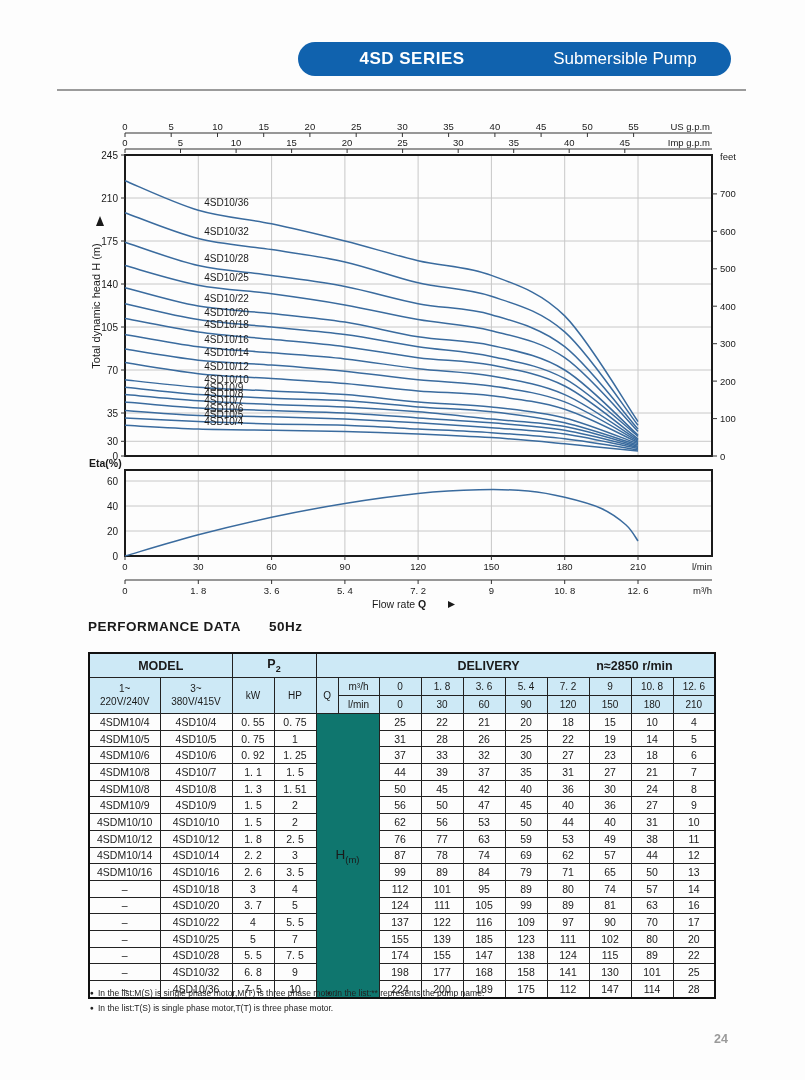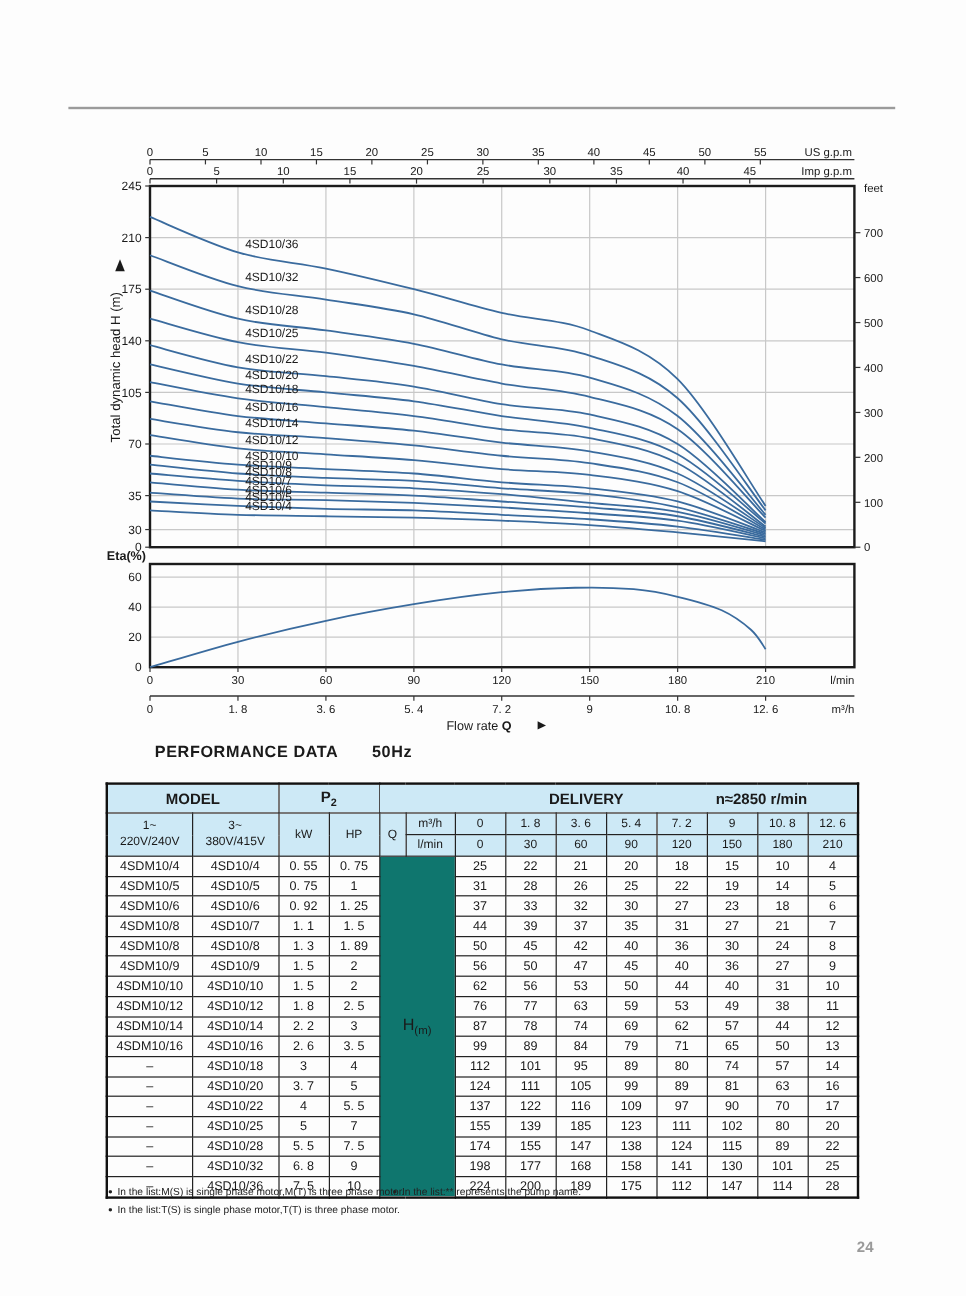--- a/index.html
+++ b/index.html
@@ -8,21 +8,21 @@
   
   .banner{position:absolute;left:298px;top:42px;width:433px;height:34px;border-radius:17px;}
   .banner span{position:absolute;top:50%;transform:translate(-50%,-50%);color:#fff;font-size:17px;white-space:nowrap;}
   .banner .series{left:114px;font-weight:bold;letter-spacing:.5px;}
   .banner .subtitle{left:327px;}
   .top-rule{position:absolute;left:57px;top:89px;width:689px;height:2px;background:#9b9b9b;}
   
   svg.charts{position:absolute;left:0;top:0;width:805px;height:640px;}
   svg.charts text{font-family:"Liberation Sans",sans-serif;}
   
-  .perf-title{position:absolute;left:88px;top:619px;font-size:13.5px;font-weight:bold;letter-spacing:.5px;margin-left:41px;}
+  .perf-title{position:absolute;left:88px;top:619px;font-size:13.5px;font-weight:bold;letter-spacing:.5px;}
   .perf-title .freq{margin-left:28px;}
   
   table.data{position:absolute;left:88px;top:640px;width:626px;border-collapse:collapse;table-layout:fixed;
              font-size:10.5px;text-align:center;border:2px solid #111;margin-top:12px;}
   table.data th,table.data td{border:1px solid #222;padding:0;font-weight:normal;overflow:hidden;white-space:nowrap;}
   table.data thead th{background:#cde9f6;}
   tr.h1 th{height:23px;font-size:12.5px;font-weight:bold;}
   tr.h2a th,tr.h2b th{height:17px;font-size:10px;}
   .volts{font-weight:bold;line-height:1.25;font-size:10px;}
   .kwhp{font-weight:bold;font-size:12px;}
@@ -40,20 +40,24 @@
   .n-l1{left:90px;top:988px;}
   .n-r1{left:327px;top:988px;}
   .n-l2{left:90px;top:1003px;}
   .page-number{position:absolute;left:714px;top:1032px;font-size:12.5px;font-weight:bold;color:#9a9a9a;}
 </style>
 </head>
 <body>
 
 <div class="page">
 
+  <div class="banner" style="background: rgb(16, 98, 174);">
+    <span class="series">4SD SERIES</span>
+    <span class="subtitle">Submersible Pump</span>
+  </div>
 
   <div class="top-rule"></div>
 
   <svg class="charts" viewBox="0 0 805 640">
       <g>
         <line x1="125" x2="712" y1="198.0" y2="198.0" stroke="#c8c8c8"></line>
         <line x1="125" x2="712" y1="241.0" y2="241.0" stroke="#c8c8c8"></line>
         <line x1="125" x2="712" y1="284.0" y2="284.0" stroke="#c8c8c8"></line>
         <line x1="125" x2="712" y1="327.0" y2="327.0" stroke="#c8c8c8"></line>
         <line x1="125" x2="712" y1="370.0" y2="370.0" stroke="#c8c8c8"></line>
@@ -358,21 +362,21 @@
           <td>35</td>
           <td>31</td>
           <td>27</td>
           <td>21</td>
           <td>7</td>
         </tr>
         <tr>
           <td>4SDM10/8</td>
           <td>4SD10/8</td>
           <td>1. 3</td>
-          <td>1. 89</td>
+          <td>1. 51</td>
           <td>50</td>
           <td>45</td>
           <td>42</td>
           <td>40</td>
           <td>36</td>
           <td>30</td>
           <td>24</td>
           <td>8</td>
         </tr>
         <tr>

